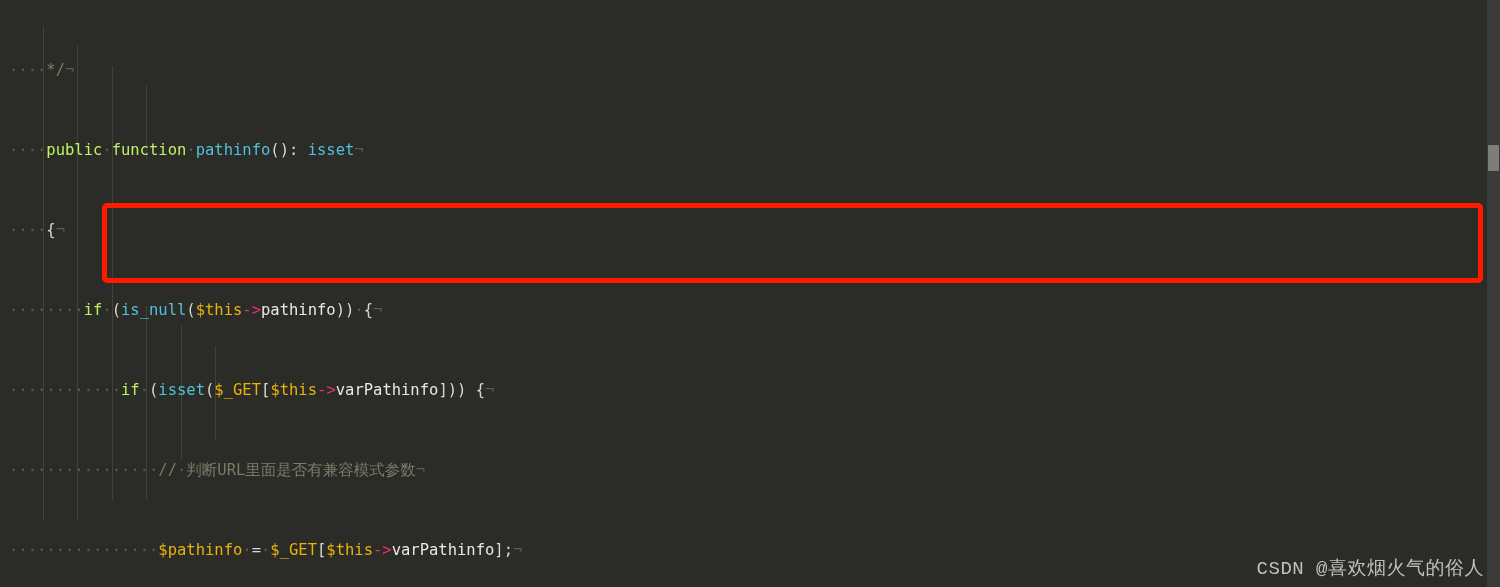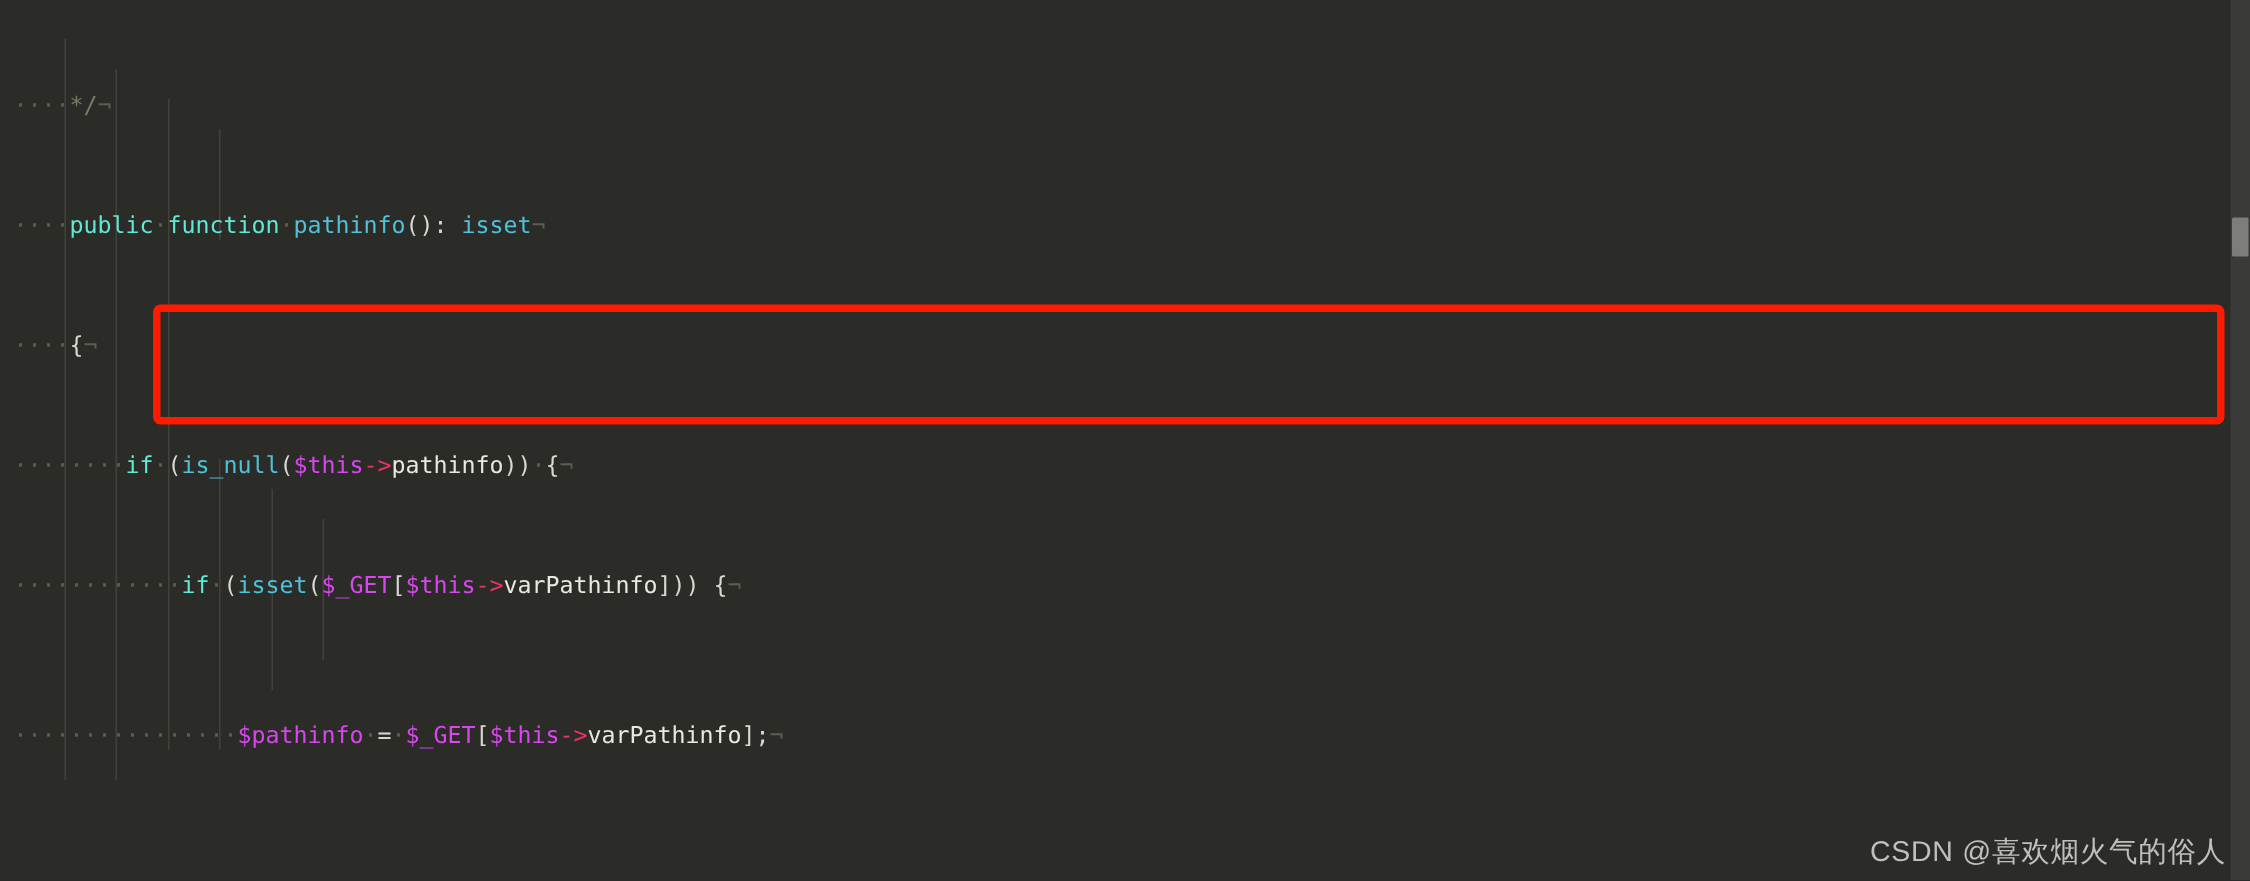--- a/index.html
+++ b/index.html
@@ -21,22 +21,22 @@
     white-space:pre;
   }
   .ln{
     position:relative;height:20px;line-height:20px;
     padding-left:9px;white-space:pre;
     color:#d8d8d2;
     font-size:15.5px;
     letter-spacing:0px;
   }
   
-  .kw{color:#5eead4;}        
-  .var{color:#d946ef;}       
+  .kw{color:#bef264;}        
+  .var{color:#eab308;}       
   .prop{color:#e9e9e3;}      
   .arrow{color:#e8326a;}       
   .cmt{color:#7b7b66;}       
   .op{color:#d8d8d2;}
   .punc{color:#d8d8d2;}
   .ws{color:#5d5d55;}        
   .eol{color:#5d5d55;}
   .cyan{color:#4fc1d9;}
   
   #redbox{
@@ -52,21 +52,21 @@
     background:#3a3a38;
   }
   #scrollthumb{
     position:absolute;left:1px;width:11px;
     background:#7d7d7a;border-radius:1px;
   }
   
   #watermark{
     position:absolute;right:16px;bottom:6px;
     color:#d9d9d9;opacity:.85;
-    font-family:Liberation Sans, sans-serif;
+    font-family:Liberation Mono, monospace;
     font-size:19px;letter-spacing:.5px;
     white-space:nowrap;
   }
 </style>
 </head>
 <body>
 
 <div id="editor" style="background: rgb(43, 43, 40);">
 
   <div class="guides">
@@ -84,20 +84,21 @@
     <div class="ln"><span class="ws">····</span><span class="cmt">*/</span><span class="eol">¬</span></div>
 
     <div class="ln"><span class="ws">····</span><span class="kw">public</span><span class="ws">·</span><span class="kw">function</span><span class="ws">·</span><span class="cyan">pathinfo</span><span class="punc">():</span> <span class="cyan">isset</span><span class="eol">¬</span></div>
 
     <div class="ln"><span class="ws">····</span><span class="punc">{</span><span class="eol">¬</span></div>
 
     <div class="ln"><span class="ws">····</span><span class="ws">····</span><span class="kw">if</span><span class="ws">·</span><span class="punc">(</span><span class="cyan">is_null</span><span class="punc">(</span><span class="var">$this</span><span class="arrow">-&gt;</span><span class="prop">pathinfo</span><span class="punc">))</span><span class="ws">·</span><span class="punc">{</span><span class="eol">¬</span></div>
 
     <div class="ln"><span class="ws">····</span><span class="ws">····</span><span class="ws">····</span><span class="kw">if</span><span class="ws">·</span><span class="punc">(</span><span class="cyan">isset</span><span class="punc">(</span><span class="var">$_GET</span><span class="punc">[</span><span class="var">$this</span><span class="arrow">-&gt;</span><span class="prop">varPathinfo</span><span class="punc">]))</span> <span class="punc">{</span><span class="eol">¬</span></div>
 
+    <div class="ln"><span class="ws">····</span><span class="ws">····</span><span class="ws">····</span><span class="ws">····</span><span class="cmt">//</span><span class="ws">·</span><span class="cmt">判断URL里面是否有兼容模式参数</span><span class="eol">¬</span></div>
 
     <div class="ln"><span class="ws">····</span><span class="ws">····</span><span class="ws">····</span><span class="ws">····</span><span class="var">$pathinfo</span><span class="ws">·</span><span class="op">=</span><span class="ws">·</span><span class="var">$_GET</span><span class="punc">[</span><span class="var">$this</span><span class="arrow">-&gt;</span><span class="prop">varPathinfo</span><span class="punc">];</span><span class="eol">¬</span></div>
 
     
 
     
 
     
 
     

